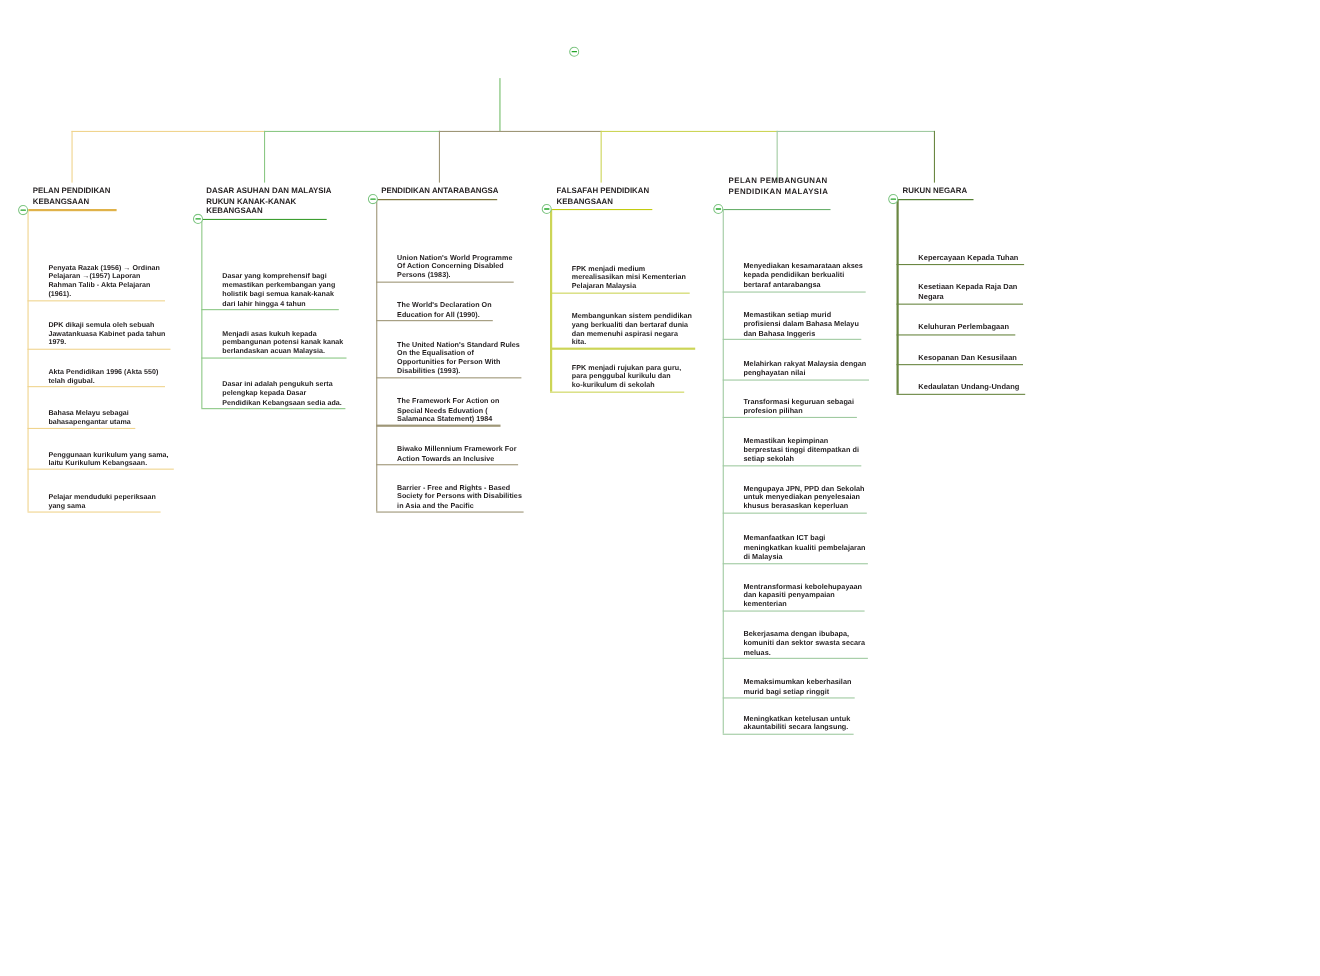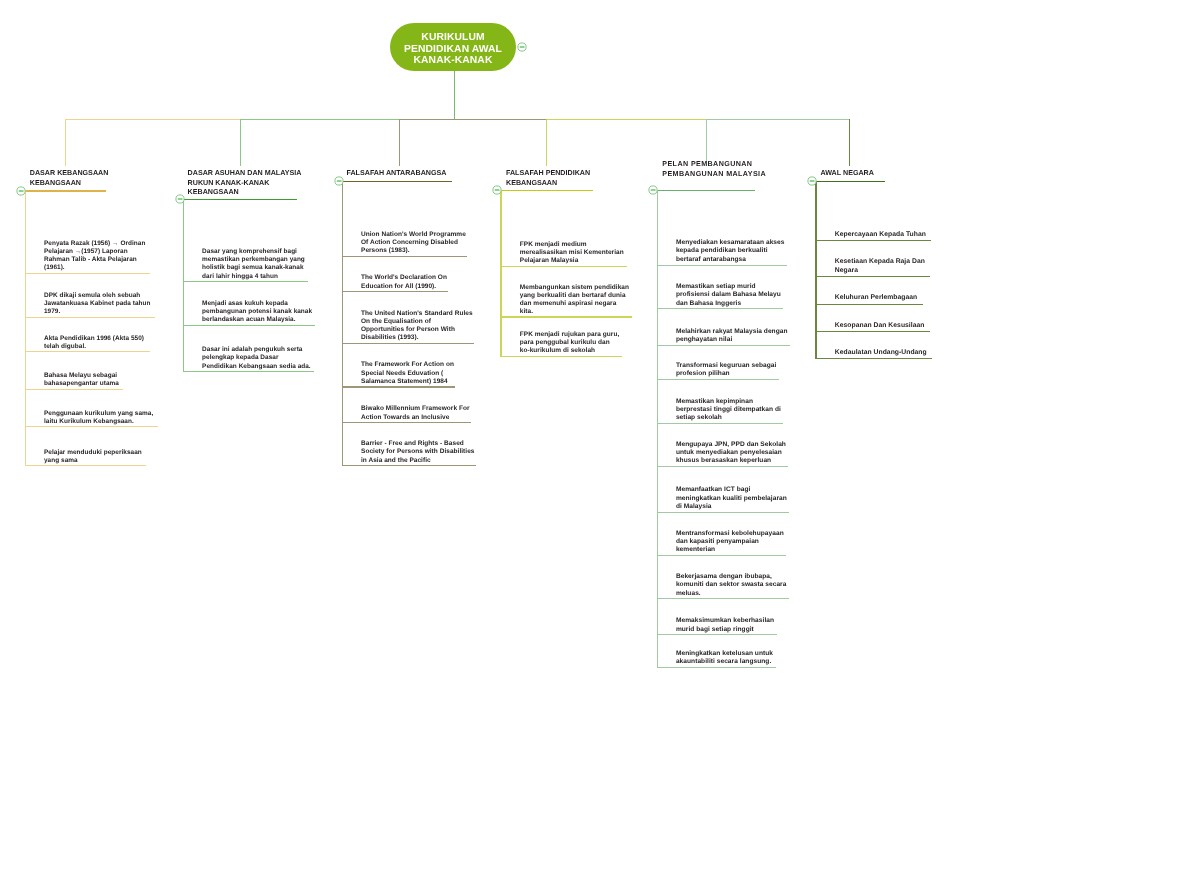--- a/index.html
+++ b/index.html
@@ -17,37 +17,30 @@
       line-height:9.5px;white-space:pre;letter-spacing:0px;}
   .item-text{position:absolute;font-size:6.45px;font-weight:bold;color:#231f20;
       line-height:8.1px;letter-spacing:0.04px;}
   .toggle{position:absolute;z-index:5;line-height:0;font-size:0;}
   .toggle svg{display:block;}
 </style>
 </head>
 <body>
 
 <div id="canvas">
-    <div class="root-node" style="left: 390px; top: 23px; width: 126px; height: 48px; background: rgb(133, 182, 23); color: rgb(255, 255, 255); border-radius: 24px;">
-      <div>
-        <div>KURIKULUM</div>
-        <div>PENDIDIKAN AWAL</div>
-        <div>KANAK-KANAK</div>
-      </div>
-    </div>
     <div class="toggle" style="left: 517.3px; top: 42px; width: 10px; height: 10px;">
       <svg width="10" height="10" viewBox="0 0 10 10">
         <circle cx="5" cy="5" r="4.1" fill="#ffffff" stroke="#7ec582" stroke-width="0.95"></circle>
         <rect x="2.6" y="4.4" width="5" height="1.2" rx="0.5" fill="#22a626"></rect>
       </svg>
     </div>
     <div class="ln" style="left: 453.5px; top: 71px; width: 1.15px; height: 48.65px; background: rgb(116, 189, 107);"></div>
     <div class="ln" style="left: 64.5px; top: 118.5px; width: 176.15px; height: 1.15px; background: rgb(240, 212, 142);"></div>
     <div class="ln" style="left: 64.5px; top: 118.5px; width: 1.15px; height: 47px; background: rgb(240, 212, 142);"></div>
-    <div class="branch-title" style="left: 29.8px; top: 169px; letter-spacing: 0px;"><div>DASAR KEBANGSAAN</div><div>KEBANGSAAN</div></div>
+    <div class="branch-title" style="left: 29.8px; top: 169px; letter-spacing: 0px;"><div>PELAN PENDIDIKAN</div><div>KEBANGSAAN</div></div>
     <div class="ln" style="left: 24.5px; top: 190.4px; width: 81.6125px; height: 1.15px; background: rgb(224, 178, 73);"></div>
     <div class="toggle" style="left: 16px; top: 185.5px; width: 10px; height: 10px;">
       <svg width="10" height="10" viewBox="0 0 10 10">
         <circle cx="5" cy="5" r="4.1" fill="#ffffff" stroke="#7ec582" stroke-width="0.95"></circle>
         <rect x="2.6" y="4.4" width="5" height="1.2" rx="0.5" fill="#22a626"></rect>
       </svg>
     </div>
     <div class="item-text" style="left: 44px; top: 240px; font-size: 6.45px; line-height: 8.1px;">
       <div>Penyata Razak (1956) → Ordinan</div>
       <div>Pelajaran →(1957) Laporan</div>
@@ -107,21 +100,21 @@
     <div class="ln" style="left: 183px; top: 324.9px; width: 132.1px; height: 1.15px; background: rgb(140, 200, 133);"></div>
     <div class="item-text" style="left: 202.1px; top: 345.91px; font-size: 6.45px; line-height: 8.33px;">
       <div>Dasar ini adalah pengukuh serta</div>
       <div>pelengkap kepada Dasar</div>
       <div>Pendidikan Kebangsaan sedia ada.</div>
     </div>
     <div class="ln" style="left: 183px; top: 371.2px; width: 130.709px; height: 1.15px; background: rgb(140, 200, 133);"></div>
     <div class="ln" style="left: 183px; top: 199.3px; width: 1.15px; height: 171.9px; background: rgb(140, 200, 133);"></div>
     <div class="ln" style="left: 398.5px; top: 118.5px; width: 148.75px; height: 1.15px; background: rgb(158, 150, 119);"></div>
     <div class="ln" style="left: 398.5px; top: 118.5px; width: 1.15px; height: 47px; background: rgb(158, 150, 119);"></div>
-    <div class="branch-title" style="left: 346.5px; top: 169px; letter-spacing: 0px;"><div>FALSAFAH ANTARABANGSA</div></div>
+    <div class="branch-title" style="left: 346.5px; top: 169px; letter-spacing: 0px;"><div>PENDIDIKAN ANTARABANGSA</div></div>
     <div class="ln" style="left: 342.1px; top: 181.2px; width: 109.837px; height: 1.15px; background: rgb(110, 101, 38);"></div>
     <div class="toggle" style="left: 333.6px; top: 176.3px; width: 10px; height: 10px;">
       <svg width="10" height="10" viewBox="0 0 10 10">
         <circle cx="5" cy="5" r="4.1" fill="#ffffff" stroke="#7ec582" stroke-width="0.95"></circle>
         <rect x="2.6" y="4.4" width="5" height="1.2" rx="0.5" fill="#22a626"></rect>
       </svg>
     </div>
     <div class="item-text" style="left: 361px; top: 230.55px; font-size: 6.5px; line-height: 8.25px;">
       <div>Union Nation's World Programme</div>
       <div>Of Action Concerning Disabled</div>
@@ -183,21 +176,21 @@
     <div class="ln" style="left: 500.4px; top: 316.4px; width: 131.603px; height: 1.15px; background: rgb(204, 213, 87);"></div>
     <div class="item-text" style="left: 519.8px; top: 330.85px; font-size: 6.5px; line-height: 8.15px;">
       <div>FPK menjadi rujukan para guru,</div>
       <div>para penggubal kurikulu dan</div>
       <div>ko-kurikulum di sekolah</div>
     </div>
     <div class="ln" style="left: 500.4px; top: 355.6px; width: 121.853px; height: 1.15px; background: rgb(204, 213, 87);"></div>
     <div class="ln" style="left: 500.4px; top: 190.2px; width: 1.15px; height: 165.4px; background: rgb(204, 213, 87);"></div>
     <div class="ln" style="left: 705.9px; top: 118.5px; width: 144.35px; height: 1.15px; background: rgb(160, 202, 161);"></div>
     <div class="ln" style="left: 705.9px; top: 118.5px; width: 1.15px; height: 47px; background: rgb(160, 202, 161);"></div>
-    <div class="branch-title" style="left: 662.3px; top: 160px; letter-spacing: 0.4px;"><div>PELAN PEMBANGUNAN</div><div>PEMBANGUNAN MALAYSIA</div></div>
+    <div class="branch-title" style="left: 662.3px; top: 160px; letter-spacing: 0.4px;"><div>PELAN PEMBANGUNAN</div><div>PENDIDIKAN MALAYSIA</div></div>
     <div class="ln" style="left: 656.7px; top: 190.2px; width: 98.7562px; height: 1.15px; background: rgb(106, 176, 109);"></div>
     <div class="toggle" style="left: 648.2px; top: 185.3px; width: 10px; height: 10px;">
       <svg width="10" height="10" viewBox="0 0 10 10">
         <circle cx="5" cy="5" r="4.1" fill="#ffffff" stroke="#7ec582" stroke-width="0.95"></circle>
         <rect x="2.6" y="4.4" width="5" height="1.2" rx="0.5" fill="#22a626"></rect>
       </svg>
     </div>
     <div class="item-text" style="left: 675.9px; top: 239.15px; font-size: 6.6px; line-height: 8.35px;">
       <div>Menyediakan kesamarataan akses</div>
       <div>kepada pendidikan berkualiti</div>
@@ -255,21 +248,21 @@
       <div>murid bagi setiap ringgit</div>
     </div>
     <div class="ln" style="left: 656.7px; top: 634.3px; width: 119.872px; height: 1.15px; background: rgb(160, 202, 161);"></div>
     <div class="item-text" style="left: 675.9px; top: 649.7px; font-size: 6.6px; line-height: 8.35px;">
       <div>Meningkatkan ketelusan untuk</div>
       <div>akauntabiliti secara langsung.</div>
     </div>
     <div class="ln" style="left: 656.7px; top: 666.7px; width: 118.825px; height: 1.15px; background: rgb(160, 202, 161);"></div>
     <div class="ln" style="left: 656.7px; top: 190.2px; width: 1.15px; height: 476.5px; background: rgb(160, 202, 161);"></div>
     <div class="ln" style="left: 849.1px; top: 118.5px; width: 1.15px; height: 47px; background: rgb(106, 135, 66);"></div>
-    <div class="branch-title" style="left: 820.5px; top: 169px; letter-spacing: 0px;"><div>AWAL NEGARA</div></div>
+    <div class="branch-title" style="left: 820.5px; top: 169px; letter-spacing: 0px;"><div>RUKUN NEGARA</div></div>
     <div class="ln" style="left: 815.4px; top: 181px; width: 69.3187px; height: 1.15px; background: rgb(65, 112, 26);"></div>
     <div class="toggle" style="left: 806.9px; top: 176.1px; width: 10px; height: 10px;">
       <svg width="10" height="10" viewBox="0 0 10 10">
         <circle cx="5" cy="5" r="4.1" fill="#ffffff" stroke="#7ec582" stroke-width="0.95"></circle>
         <rect x="2.6" y="4.4" width="5" height="1.2" rx="0.5" fill="#22a626"></rect>
       </svg>
     </div>
     <div class="item-text" style="left: 834.8px; top: 231.2px; font-size: 6.78px; line-height: 8.8px;">
       <div>Kepercayaan Kepada Tuhan</div>
     </div>

